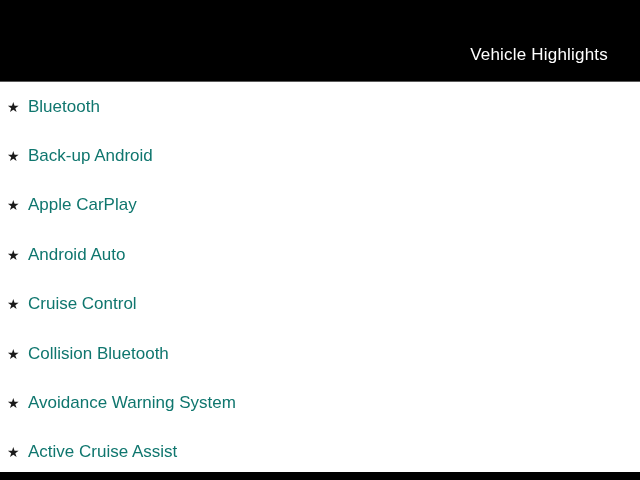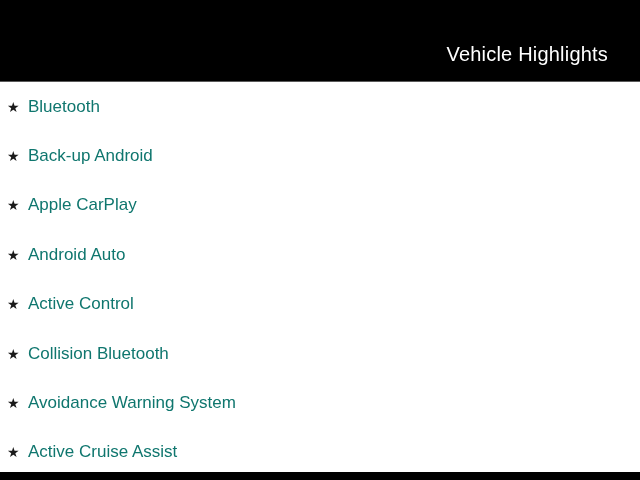--- a/index.html
+++ b/index.html
@@ -23,21 +23,21 @@
     width: 100%;
     background: #000000;
     display: flex;
     align-items: center;
     justify-content: flex-end;
     padding-right: 32px;
     border-bottom: 1px solid #5a5a5a;
   }
   .header-title {
     color: #ffffff;
-    font-size: 20px;
+    font-size: 17px;
     font-weight: 400;
     letter-spacing: 0.2px;
     margin-top: 28px;
   }
   .highlights-list {
     list-style: none;
     margin: 0;
     padding: 0;
   }
   .highlight-item {
@@ -87,21 +87,21 @@
     <li class="highlight-item">
       <span class="star">★</span>
       <span class="label">Apple CarPlay</span>
     </li>
     <li class="highlight-item">
       <span class="star">★</span>
       <span class="label">Android Auto</span>
     </li>
     <li class="highlight-item">
       <span class="star">★</span>
-      <span class="label">Active Control</span>
+      <span class="label">Cruise Control</span>
     </li>
     <li class="highlight-item">
       <span class="star">★</span>
       <span class="label">Collision Bluetooth</span>
     </li>
     <li class="highlight-item">
       <span class="star">★</span>
       <span class="label">Avoidance Warning System</span>
     </li>
     <li class="highlight-item">

